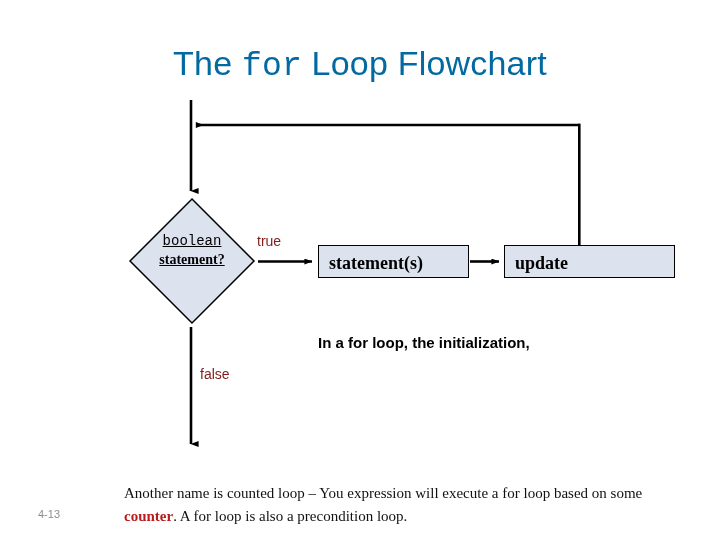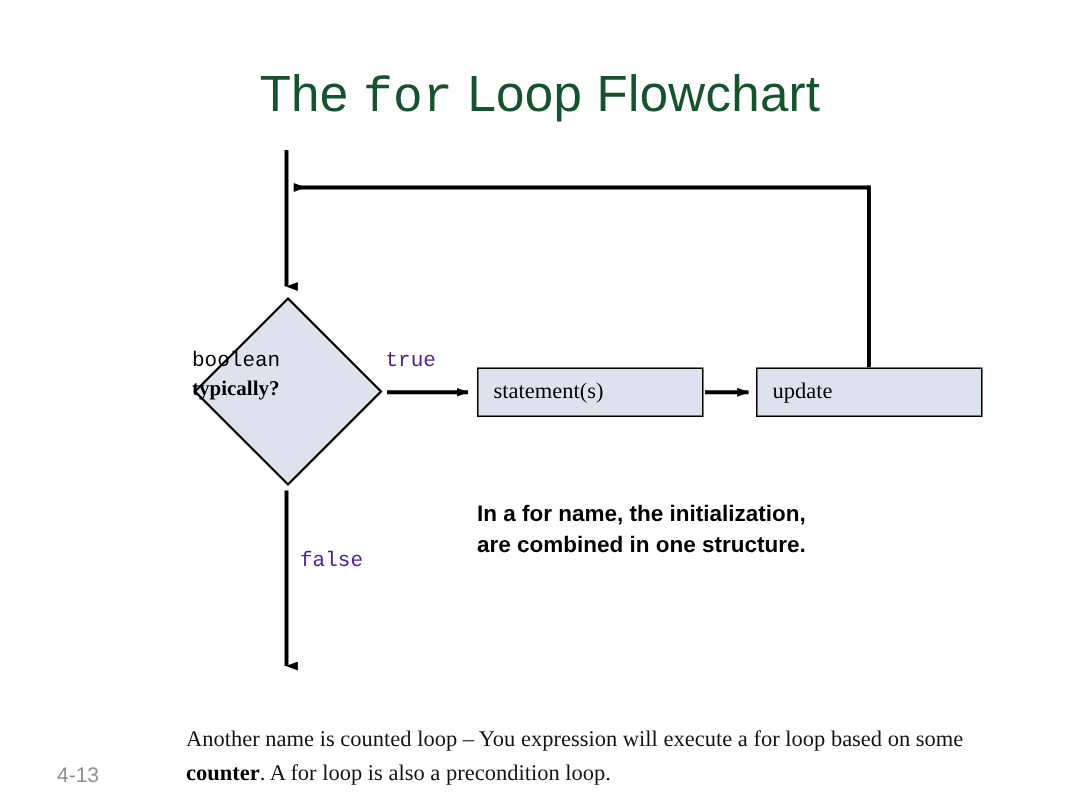--- a/index.html
+++ b/index.html
@@ -21,21 +21,21 @@
 
   
   #slide-title {
     position: absolute;
     left: 0;
     top: 44px;
     width: 720px;
     text-align: center;
     font-size: 34px;
     font-weight: normal;
-    color: #14532d;
+    color: #0369a1;
     letter-spacing: 0.2px;
     white-space: nowrap;
   }
   #slide-title .mono {
     font-family: "Liberation Mono", monospace;
     font-size: 33px;
   }
 
   
   #flowchart {
@@ -59,21 +59,23 @@
     left: 0;
     top: 0;
     width: 128px;
     height: 128px;
   }
   #decision-diamond .dia-text {
     position: absolute;
     left: 0;
     top: 36px;
     width: 128px;
+    text-align: center;
     line-height: 1.28;
+    text-decoration: underline;
   }
   #decision-diamond .dia-line1 {
     font-family: "Liberation Mono", monospace;
     font-size: 14px;
     color: #000;
     display: block;
   }
   #decision-diamond .dia-line2 {
     font-family: "Liberation Serif", serif;
     font-weight: bold;
@@ -88,42 +90,42 @@
     box-sizing: border-box;
     background: #dce3ef;
     border: 1.6px solid #000000;
     height: 33px;
   }
   .proc-box .proc-label {
     position: absolute;
     left: 10px;
     top: 7px;
     font-family: "Liberation Serif", serif;
-    font-weight: normal;
-    font-size: 15px;
+    font-weight: bold;
+    font-size: 18px;
     color: #000000;
     white-space: nowrap;
   }
   #statement-box {
     left: 318px;
     top: 245px;
     width: 151px;
   }
   #update-box {
     left: 504px;
     top: 245px;
-    width: 151px;
+    width: 171px;
   }
 
   
   .edge-label {
     position: absolute;
-    font-family: Liberation Mono, monospace;
+    font-family: Liberation Sans, sans-serif;
     font-size: 14px;
-    color: #4c1d95;
+    color: #7f1d1d;
     white-space: nowrap;
   }
   #label-true {
     left: 257px;
     top: 233px;
   }
   #label-false {
     left: 200px;
     top: 366px;
   }
@@ -146,30 +148,30 @@
     position: absolute;
     left: 124px;
     top: 482px;
     width: 570px;
     font-family: "Liberation Serif", serif;
     font-size: 15px;
     line-height: 1.55;
     color: #111111;
   }
   #footer-note .kw {
-    color: #000000;
+    color: #b91c1c;
     font-weight: bold;
     margin-top: 14px;
   }
   #slide-number {
     position: absolute;
     left: 38px;
     top: 508px;
     font-family: "Liberation Sans", sans-serif;
-    font-size: 14px;
+    font-size: 11px;
     color: #8e8e8e;
   }
 </style>
 </head>
 <body>
 
 <div id="slide">
 
   <div id="slide-title"><span>The </span><span class="mono">for</span><span> Loop Flowchart</span></div>
 
@@ -198,37 +200,36 @@
 
     <line x1="191" y1="327" x2="191" y2="444" stroke="#000000" stroke-width="2.6" marker-end="url(#arrowDown)"></line>
   </svg>
 
   <div id="decision-diamond">
     <svg class="dia-shape" viewBox="0 0 128 128" width="128" height="128">
       <polygon points="64,2 126,64 64,126 2,64" fill="#dce3ef" stroke="#000000" stroke-width="1.5"></polygon>
     </svg>
     <div class="dia-text">
       <span class="dia-line1">boolean</span>
-      <span class="dia-line2">typically?</span>
+      <span class="dia-line2">statement?</span>
     </div>
   </div>
 
   <div class="proc-box" id="statement-box">
     <span class="proc-label">statement(s)</span>
   </div>
 
   <div class="proc-box" id="update-box">
     <span class="proc-label">update</span>
   </div>
 
   <div class="edge-label" id="label-true">true</div>
   <div class="edge-label" id="label-false">false</div>
 
   <div id="note-block">
-    <div>In a for name, the initialization,</div>
-    <div>are combined in one structure.</div>
+    <div>In a for loop, the initialization,</div>
   </div>
 
   <div id="footer-note"><span>Another name is counted loop – You expression will execute a for loop based on some </span><span class="kw">counter</span><span>. A for loop is also a precondition loop.</span></div>
 
   <div id="slide-number">4-13</div>
 
 </div>
 
 </body></html>

